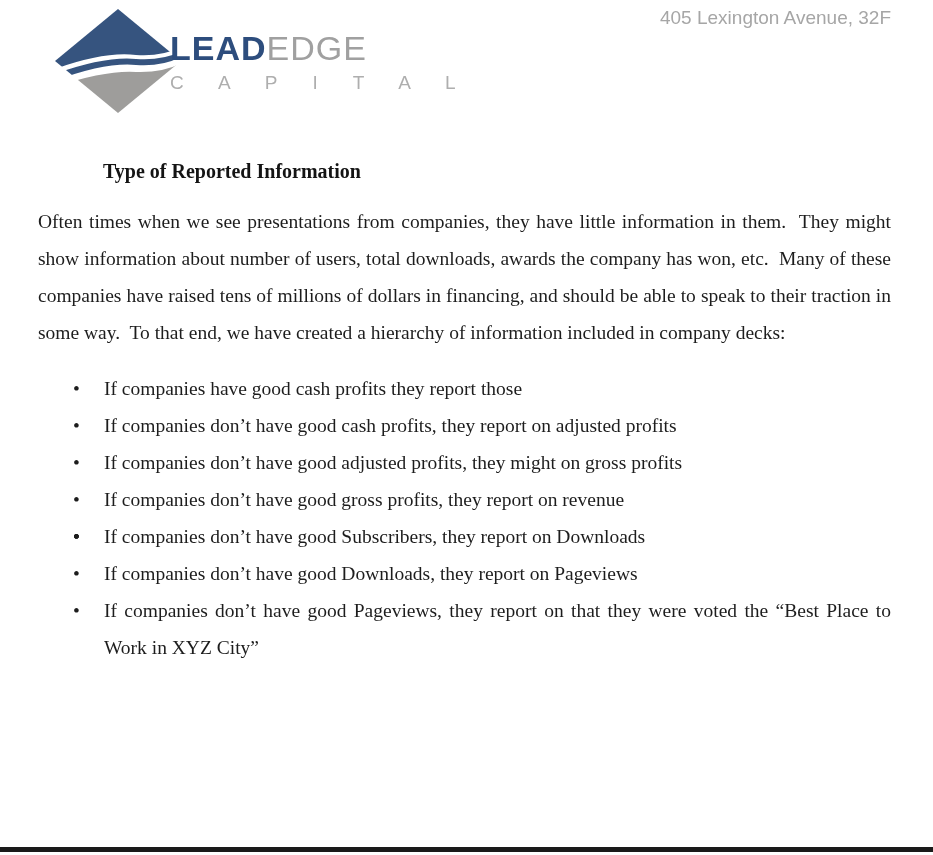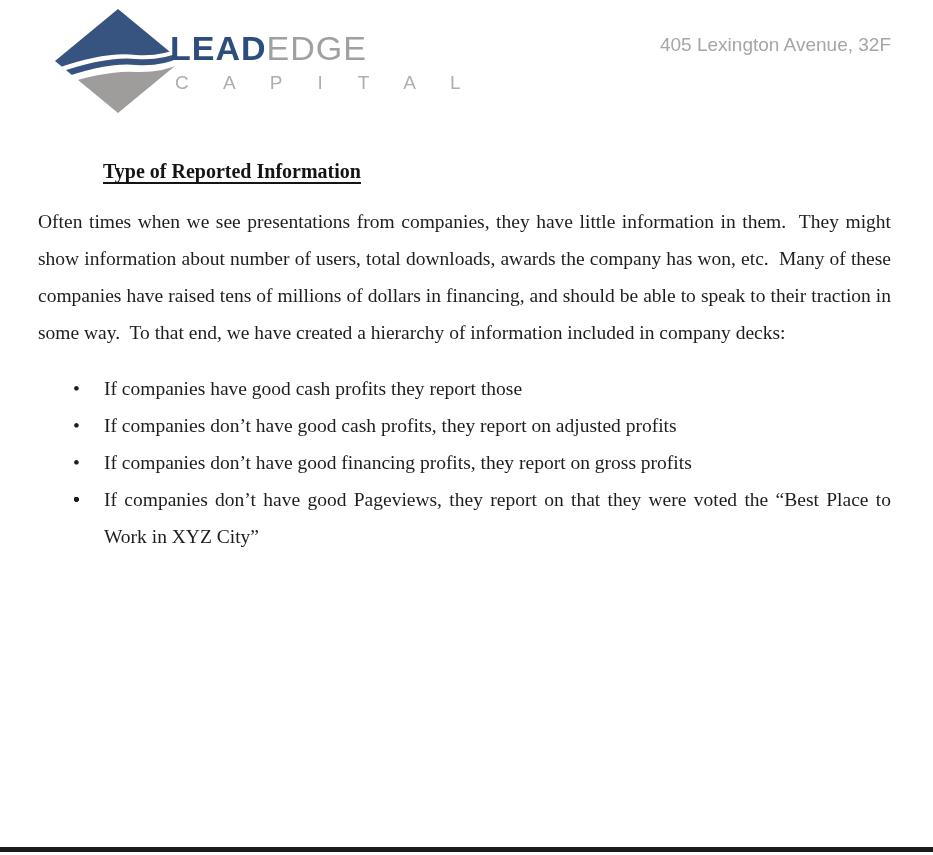--- a/index.html
+++ b/index.html
@@ -31,38 +31,35 @@
   }
   .word-line1 { font-size: 34px; line-height: 40px; letter-spacing: 1px; }
   .word-lead  { font-weight: 700; color: #2d4d7d; }
   .word-edge  { font-weight: 400; color: #a0a0a0; }
   .word-line2 {
     font-size: 19px;
     font-weight: 400;
     color: #aeaeae;
     letter-spacing: 15px;
     margin-top: 4px;
-    margin-left: 5px;
   }
   .address {
-    margin-top: 27px;
     text-align: center;
     font-family: "Liberation Sans", sans-serif;
     font-size: 19px;
     line-height: 24px;
     color: #a6a6a6;
   }
 
   
   .doc-title {
     margin: 36px 0 0 65px;
     font-size: 20px;
     font-weight: 700;
     color: #141414;
-    text-decoration: underline;
     text-decoration-thickness: 2px;
     text-underline-offset: 4px;
     display: inline-block;
   }
   .intro {
     font-size: 19.5px;
     line-height: 37px;
     text-align: justify;
     white-space: pre-wrap;
     color: #1d1d1d;
@@ -127,25 +124,25 @@
     </div>
   </div>
 
   <h1 class="doc-title">Type of Reported Information</h1>
 
   <p class="intro">Often times when we see presentations from companies, they have little information in them.  They might show information about number of users, total downloads, awards the company has won, etc.  Many of these companies have raised tens of millions of dollars in financing, and should be able to speak to their traction in some way.  To that end, we have created a hierarchy of information included in company decks:</p>
 
   <ul class="bullets">
     <li><span class="bullet">•</span><span>If companies have good cash profits they report those</span></li>
     <li><span class="bullet">•</span><span>If companies don’t have good cash profits, they report on adjusted profits</span></li>
-    <li><span class="bullet">•</span><span>If companies don’t have good financing profits, they report on gross profits</span></li>
+    <li><span class="bullet">•</span><span>If companies don’t have good adjusted profits, they might on gross profits</span></li>
+    <li><span class="bullet">•</span><span>If companies don’t have good gross profits, they report on revenue</span></li>
     <li><span class="bullet">•</span></li>
     <li><span class="bullet">•</span></li>
     <li><span class="bullet">•</span></li>
-    <li><span class="bullet">•</span></li>
-    <li><span class="bullet">•</span></li>
-    <li><span class="bullet">•</span></li>
+    <li><span class="bullet">•</span><span>If companies don’t have good Subscribers, they report on Downloads</span></li>
+    <li><span class="bullet">•</span><span>If companies don’t have good Downloads, they report on Pageviews</span></li>
     <li><span class="bullet">•</span><span>If companies don’t have good Pageviews, they report on that they were voted the “Best Place to Work in XYZ City”</span></li>
   </ul>
 
 </div>
 
 <div class="bottom-edge"></div>
 
 </body></html>

